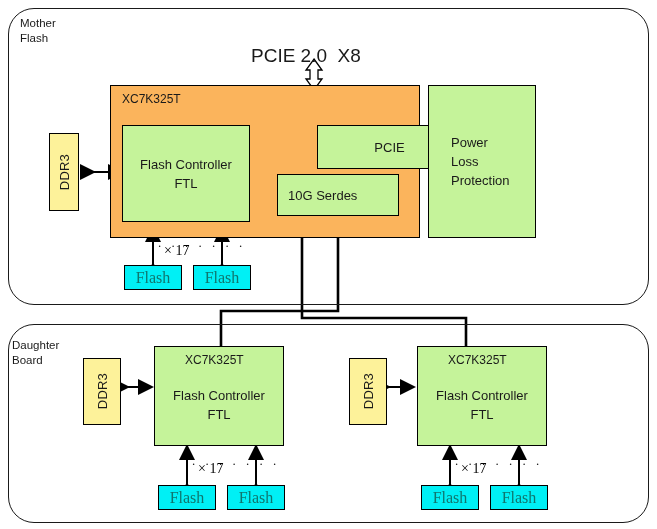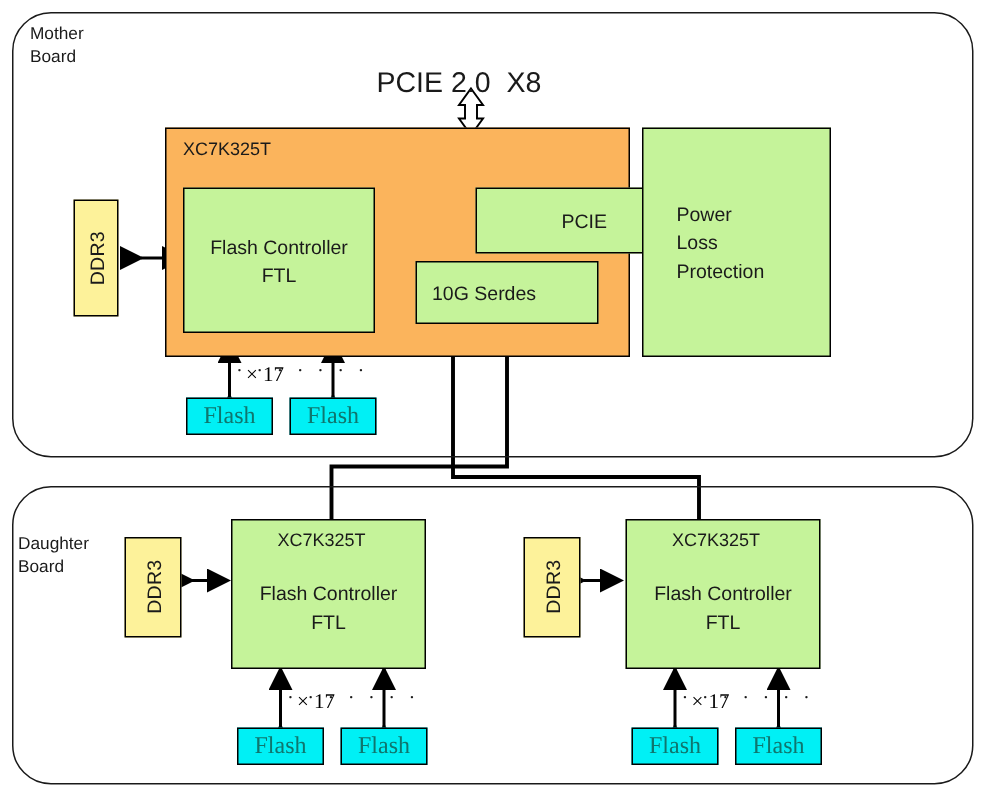--- a/index.html
+++ b/index.html
@@ -167,21 +167,21 @@
     </g>
 
     <g>
       <line x1="450" y1="484" x2="450" y2="446" stroke="#000000" stroke-width="2" marker-start="url(#ahs)" marker-end="url(#ahs)"></line>
       <line x1="519" y1="484" x2="519" y2="446" stroke="#000000" stroke-width="2" marker-start="url(#ahs)" marker-end="url(#ahs)"></line>
     </g>
   </svg>
 
   <div class="board" style="left:8px; top:8px; width:641px; height:297px;"></div>
   <div class="board-label" style="left:20px; top:16px;">Mother
-Board</div>
+Flash</div>
 
   <div class="pcie-caption" style="left:251px; top:29px;margin-top:16px;">PCIE 2.0  X8</div>
 
   <div class="blk fpga-orange" style="left:110px; top:85px; width:310px; height:153px;">
   </div>
   <div class="fpga-title" style="left:122px; top:92px;">XC7K325T</div>
 
   <div class="blk yellow" style="left:49px; top:133px; width:30px; height:78px;">
     <span class="vert-text">DDR3</span>
   </div>
@@ -192,38 +192,38 @@
   </div>
 
   <div class="blk green" style="left:277px; top:125px; width:145px; height:44px;margin-left:40px;">
     <span class="blk-text">PCIE</span>
   </div>
 
   <div class="blk green left-text" style="left:277px; top:174px; width:122px; height:42px; padding-left:10px;">
     <span class="blk-text">10G Serdes</span>
   </div>
 
-  <div class="blk green left-text" style="left:428px; top:85px; width:126px; height:153px; padding-left:22px;">
+  <div class="blk green left-text" style="left:428px; top:85px; width:108px; height:153px; padding-left:22px;">
     <span class="blk-text">Power
 Loss
 Protection</span>
   </div>
 
   <div class="dots" style="left:158px; top:235px;">. . . . . . .</div>
   <div class="x17" style="left:164px; top:243px;">× 17</div>
 
   <div class="blk cyan" style="left:124px; top:265px; width:58px; height:25px;">
     <span class="flash-text">Flash</span>
   </div>
   <div class="blk cyan" style="left:193px; top:265px; width:58px; height:25px;">
     <span class="flash-text">Flash</span>
   </div>
 
   <div class="board" style="left:8px; top:324px; width:641px; height:199px;"></div>
-  <div class="board-label" style="left:12px; top:356px;">Daughter
+  <div class="board-label" style="left:12px; top:338px;">Daughter
 Board</div>
 
   <div class="blk green" style="left:154px; top:346px; width:130px; height:100px;">
   </div>
   <div class="fpga-title" style="left:185px; top:353px;">XC7K325T</div>
   <div class="blk-text" style="position:absolute; left:154px; top:386px; width:130px; text-align:center; color:#1a1a1a;">Flash Controller
 FTL</div>
 
   <div class="blk yellow" style="left:83px; top:358px; width:38px; height:67px;">
     <span class="vert-text">DDR3</span>

